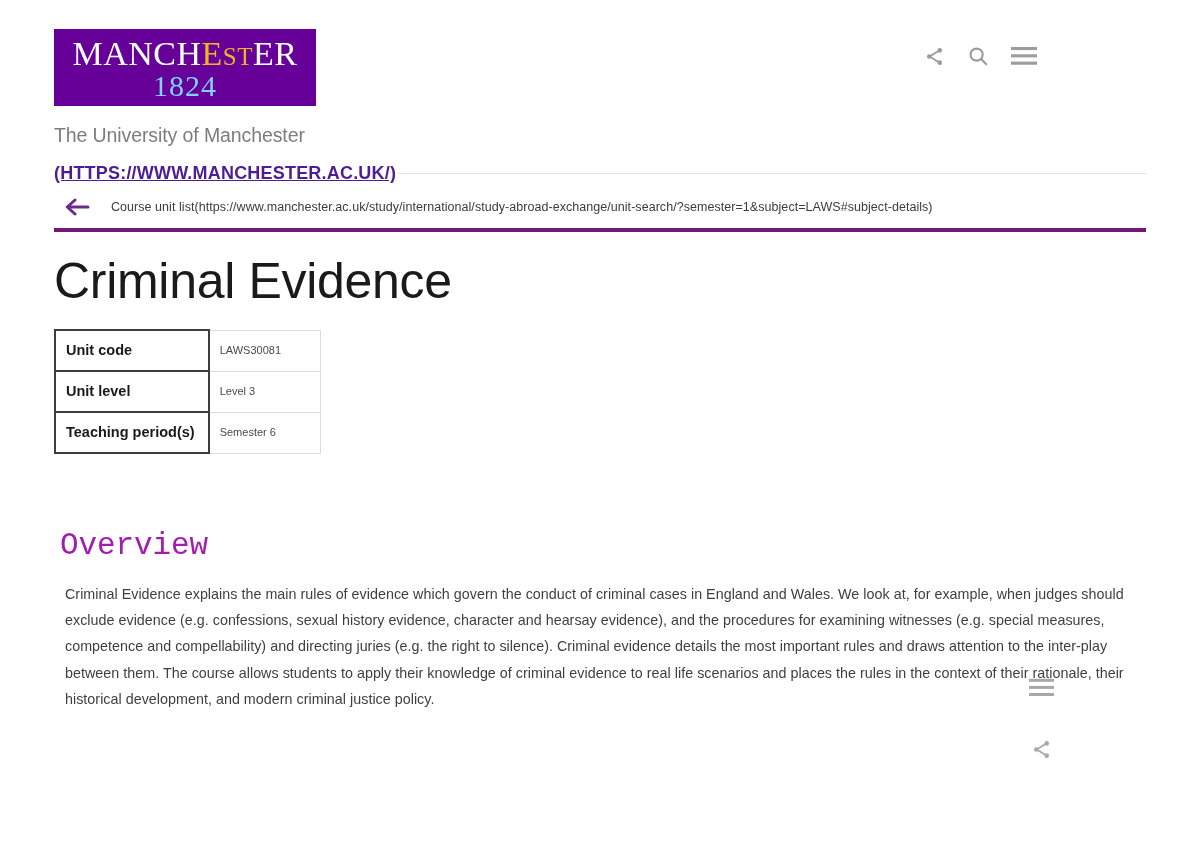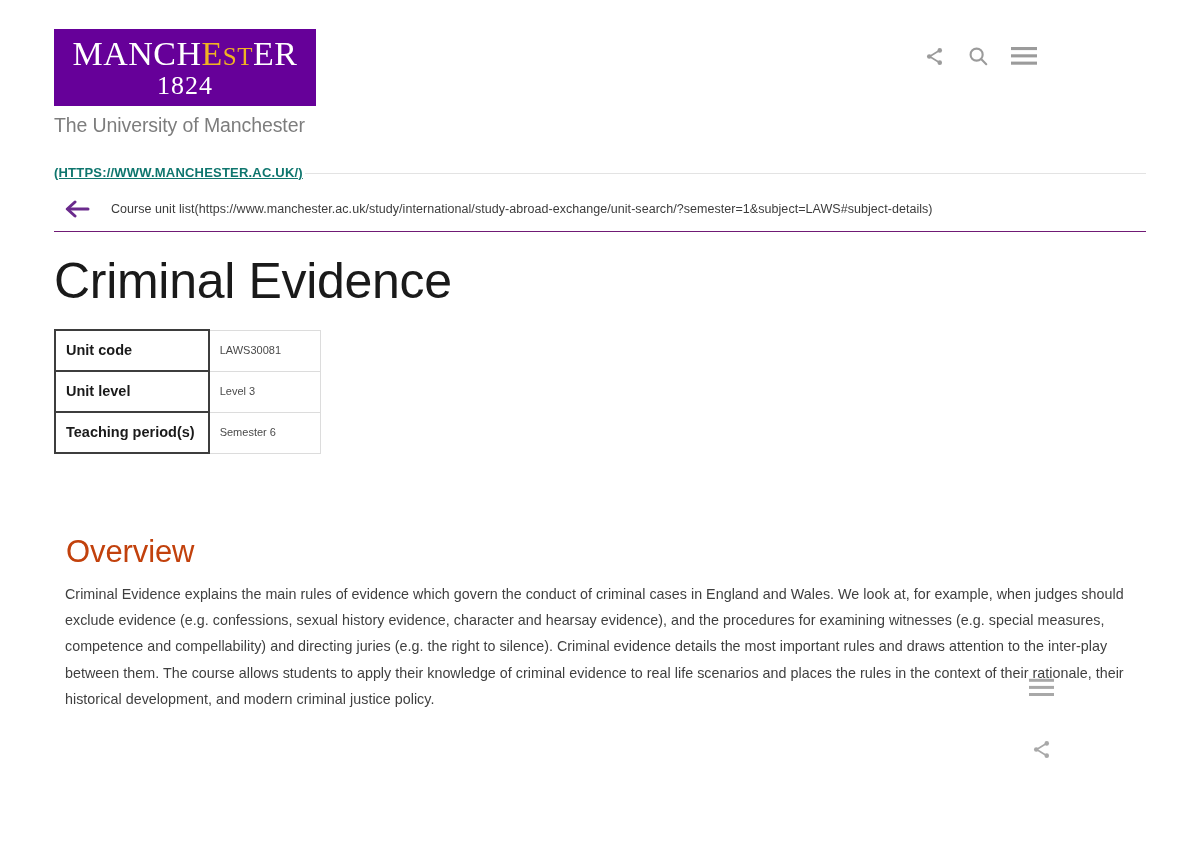--- a/index.html
+++ b/index.html
@@ -59,27 +59,27 @@
     font-size: 25px;
     vertical-align: baseline;
   }
   .logo-year {
     position: absolute;
     left: 0;
     right: 0;
     top: 43px;
     text-align: center;
     font-family: "Liberation Serif", serif;
-    font-size: 26px;
+    font-size: 30px;
     line-height: 28px;
-    color: #ffffff;
+    color: #7dd3fc;
     letter-spacing: 1px;
   }
   .logo-strap {
-    margin-top: 6px;
+    margin-top: 16px;
     font-family: "Liberation Sans", sans-serif;
     font-size: 19.5px;
     line-height: 26px;
     color: #7d7d7d;
     white-space: nowrap;
     letter-spacing: -0.1px;
   }
 
   .header-icons {
     position: absolute;
@@ -97,42 +97,42 @@
   
   .home-link-row {
     position: absolute;
     left: 54px;
     top: 166px;
     width: 1092px;
     display: flex;
     align-items: center;
   }
   .home-link {
-    font-size: 13px;
+    font-size: 18px;
     font-weight: bold;
     letter-spacing: 0.2px;
-    color: #0f766e;
+    color: #4c1d95;
     text-decoration: underline;
     white-space: nowrap;
     line-height: 14px;
   }
   .home-rule {
     flex: 1 1 auto;
     height: 1px;
     background: #e3e3e3;
     margin-left: 2px;
   }
 
   .back-row {
     position: absolute;
     left: 54px;
     top: 186px;
     width: 1092px;
     height: 46px;
-    border-bottom: 1px solid #701a75;
+    border-bottom: 4px solid #701a75;
     display: flex;
     align-items: center;
   }
   .back-arrow {
     width: 28px;
     margin-left: 10px;
     color: #6a2a8c;
     display: flex;
     align-items: center;
   }
@@ -186,26 +186,27 @@
     font-size: 11px;
     line-height: 20px;
     min-width: 112px;
   }
 
   
   .section-title {
     position: absolute;
     left: 54px;
     top: 520px;
-    margin: 12px;
+    margin: 6px;
     font-size: 31px;
     line-height: 40px;
     font-weight: 300;
-    color: #c2410c;
+    color: #a21caf;
     letter-spacing: -0.1px;
+    font-family: Liberation Mono, monospace;
   }
 
   .body-copy {
     position: absolute;
     left: 54px;
     top: 581px;
     width: 1092px;
   }
   .body-copy p {
     margin: 0;

